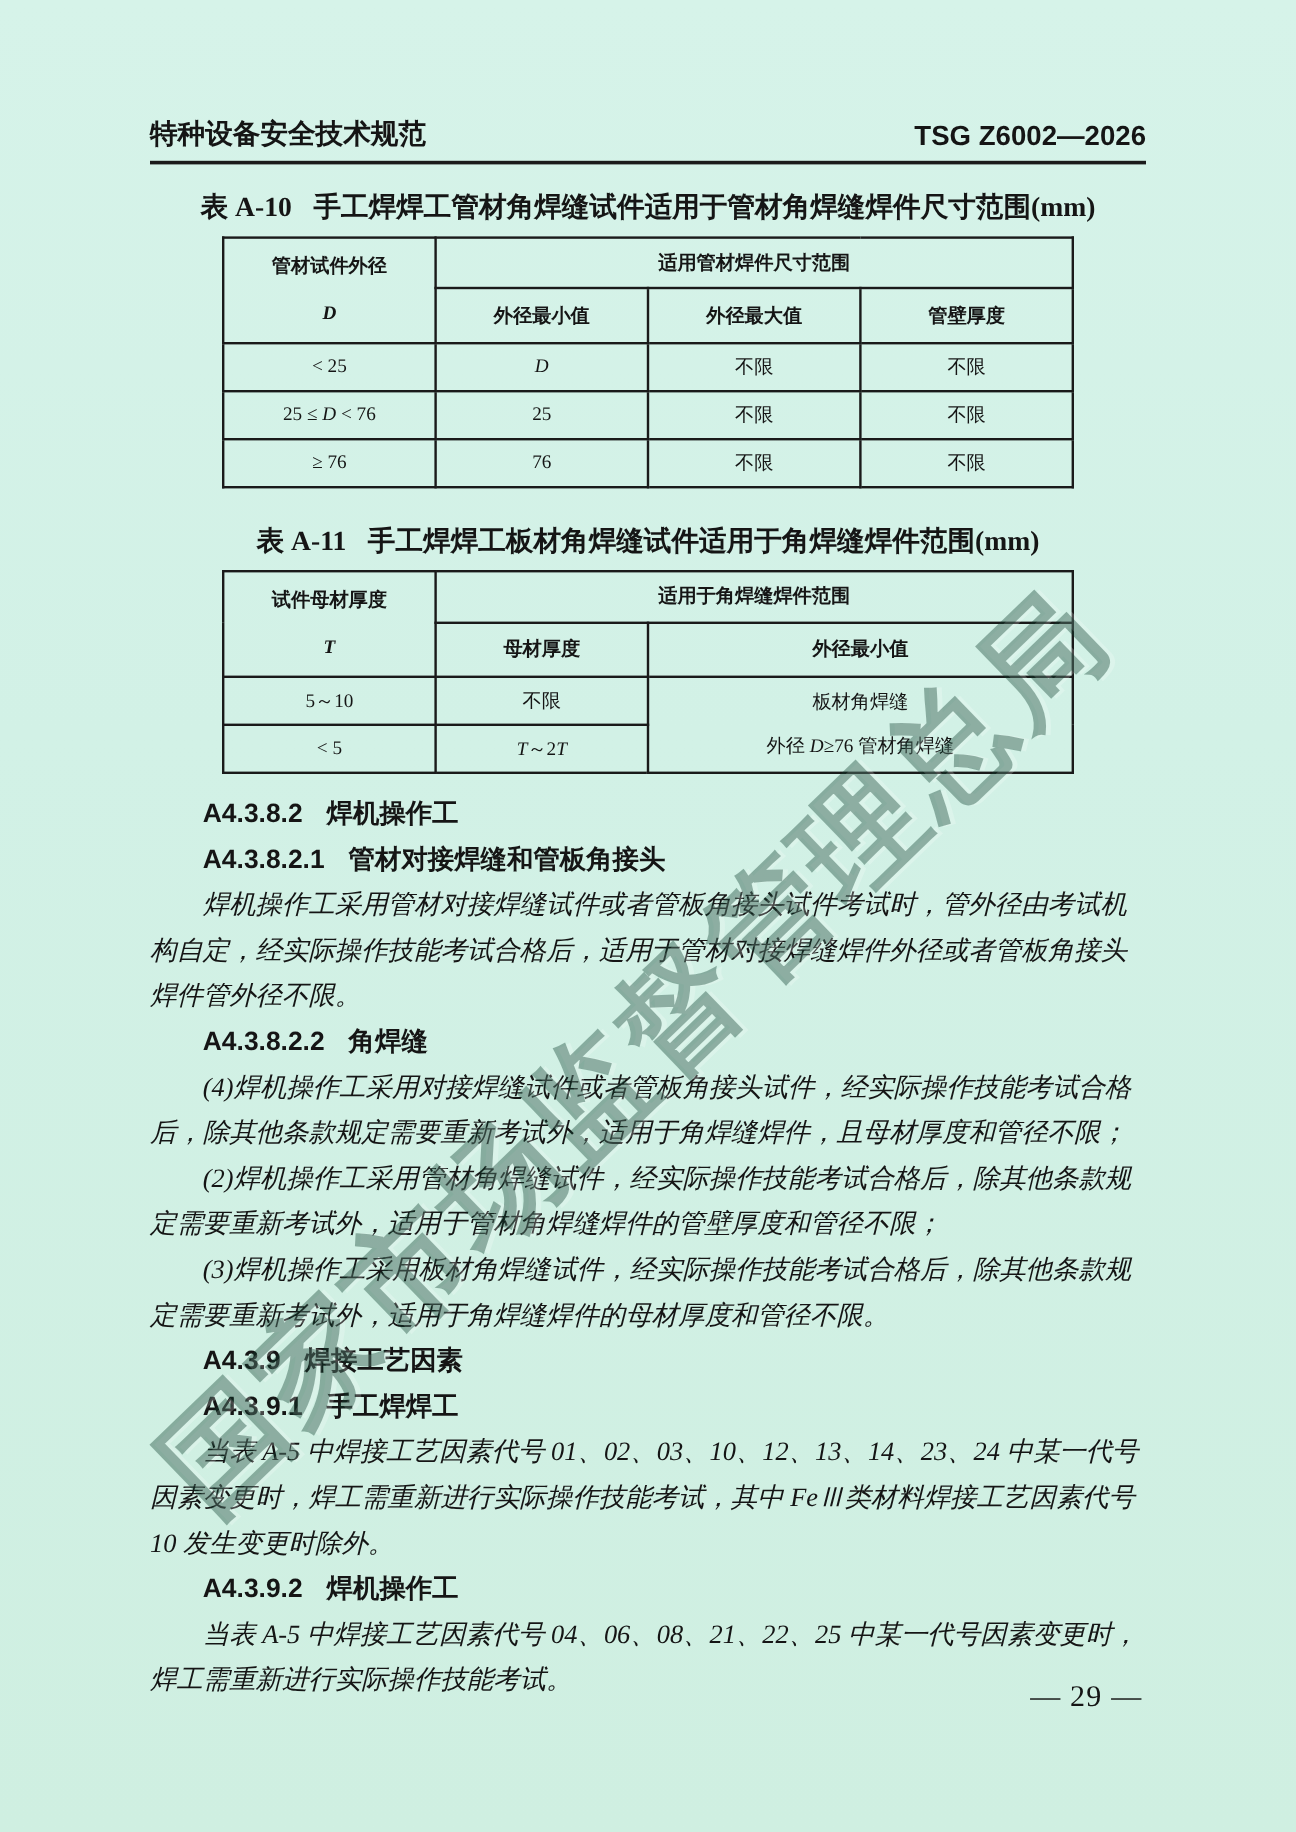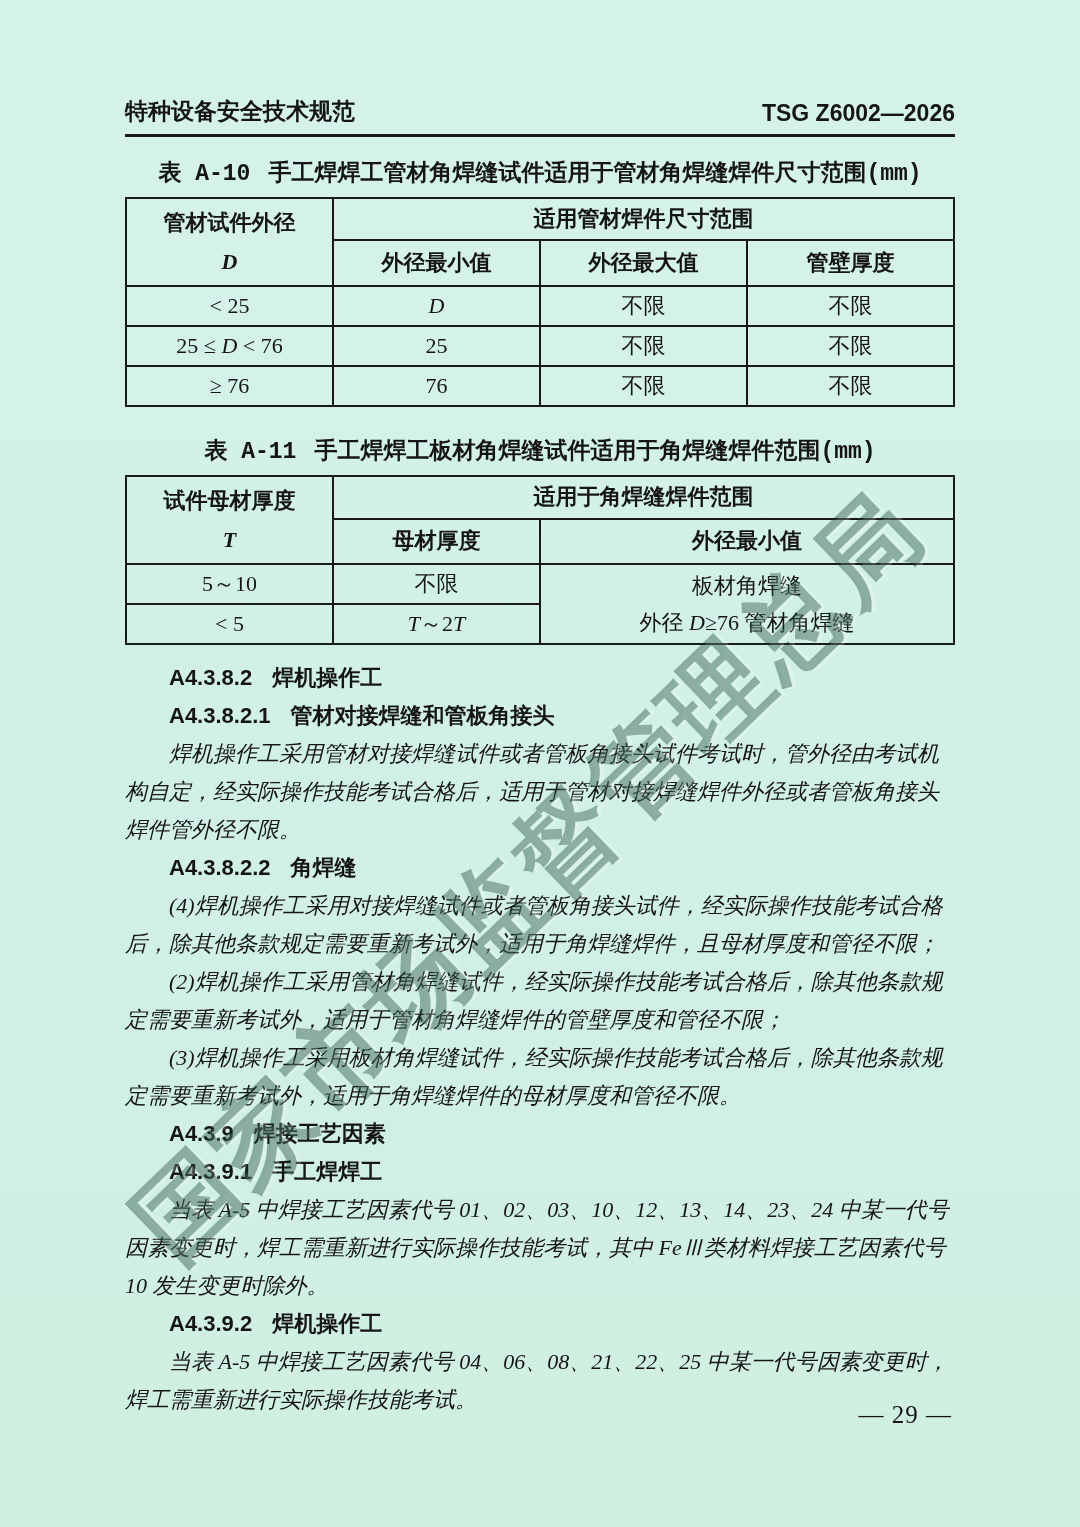--- a/index.html
+++ b/index.html
@@ -27,29 +27,29 @@
     transform:rotate(-44deg);
     font-family:"Liberation Sans",sans-serif;
     font-size:100px;font-weight:bold;letter-spacing:5px;
     color:rgba(14,60,46,0.38);
     text-shadow:3px 3px 0 rgba(255,255,255,0.22);
     pointer-events:none;z-index:9;white-space:nowrap;
   }
   
   .table-title{
     margin:20px 125px 0;text-align:center;
-    font-family:Liberation Mono, monospace;
+    font-family:Liberation Serif, serif;
     font-weight:bold;font-size:23px;
   }
   .table-title .ttl-label{margin-right:18px;}
   
   table.doc{
-    width:830px;margin:9px auto 0;
+    width:710px;margin:9px auto 0;
     border-collapse:collapse;table-layout:fixed;
-    font-size:22px;
+    font-size:16px;
   }
   table.doc th,table.doc td{
     border:2px solid #1a1a1a;
     text-align:center;vertical-align:middle;
     padding:0;font-weight:normal;
   }
   table.doc th{font-weight:bold;}
   .t10 .grp th{height:40px;}
   .t10 .sub th{height:44px;margin-top:32px;}
   .t10 .data td{height:38px;}

